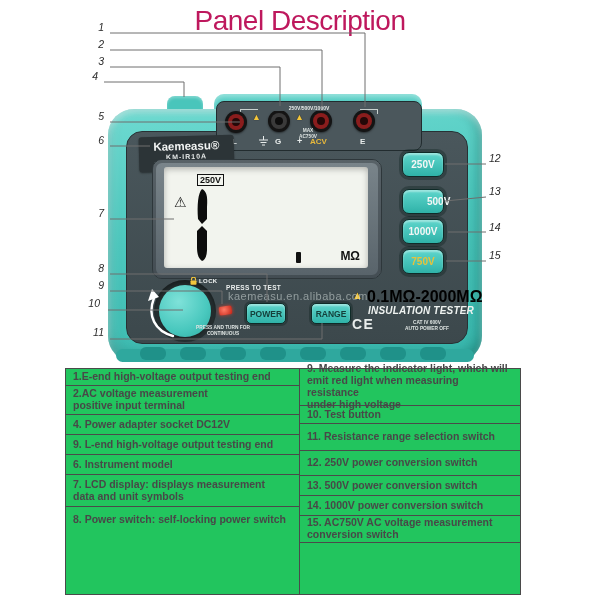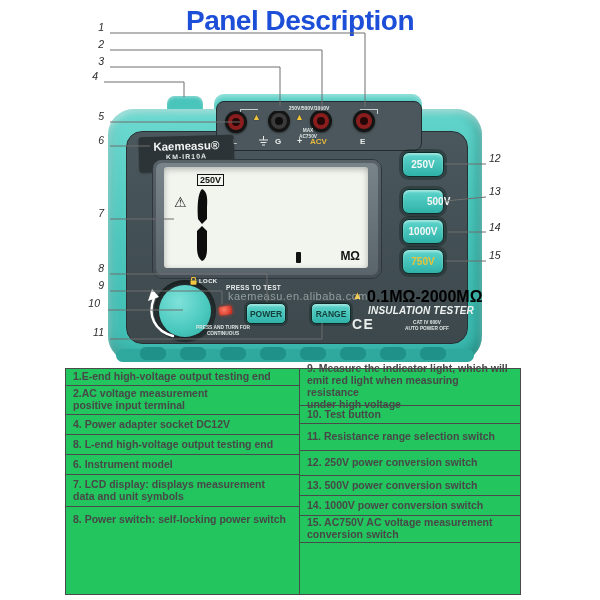--- a/index.html
+++ b/index.html
@@ -2,21 +2,21 @@
 <html><head>
 <meta charset="utf-8">
 <style>
   * { margin:0; padding:0; box-sizing:border-box; }
   html,body { width:600px; height:600px; background:#fff; font-family:"Liberation Sans", sans-serif; overflow:hidden; }
   #stage { position:relative; width:600px; height:600px; background:#fff; }
 
   .abs { position:absolute; }
 
   
-  .title { left:0; right:0; top:5px; text-align:center; font-size:28px; font-weight:bold; color:#1d4ed8; letter-spacing:-0.5px; z-index:6; }
+  .title { left:0; right:0; top:5px; text-align:center; font-size:28px; font-weight:normal; color:#be185d; letter-spacing:-0.5px; z-index:6; }
 
   
   svg.lines { left:0; top:0; width:600px; height:600px; pointer-events:none; }
   #lines-behind { z-index:1; }
   #lines-front  { z-index:7; }
   .callout-num { font-style:italic; font-size:10.5px; color:#2b2b2b; width:18px; z-index:8; }
   .cl { text-align:right; }
   .cr { text-align:left; }
 
   
@@ -240,21 +240,21 @@
   <span class="abs callout-num cr" style="left:489px; top:185px;">13</span>
   <span class="abs callout-num cr" style="left:489px; top:221px;">14</span>
   <span class="abs callout-num cr" style="left:489px; top:249px;">15</span>
 
   <div class="abs desc-table">
     <div class="col col-left">
       <div class="cell" style="height:17px">1.E-end high-voltage output testing end</div>
       <div class="cell" style="height:29px">2.AC voltage measurement
 positive input terminal</div>
       <div class="cell" style="height:20px">4. Power adapter socket DC12V</div>
-      <div class="cell" style="height:20px">8. L-end high-voltage output testing end</div>
+      <div class="cell" style="height:20px">9. L-end high-voltage output testing end</div>
       <div class="cell" style="height:20px">6. Instrument model</div>
       <div class="cell" style="height:32px">7. LCD display: displays measurement
  data and unit symbols</div>
       <div class="cell last" style="height:25px">8. Power switch: self-locking power switch</div>
     </div>
     <div class="col col-right">
       <div class="cell" style="height:37px">9. Measure the indicator light, which will
 emit red light when measuring resistance
 under high voltage</div>
       <div class="cell" style="height:18px">10. Test button</div>

